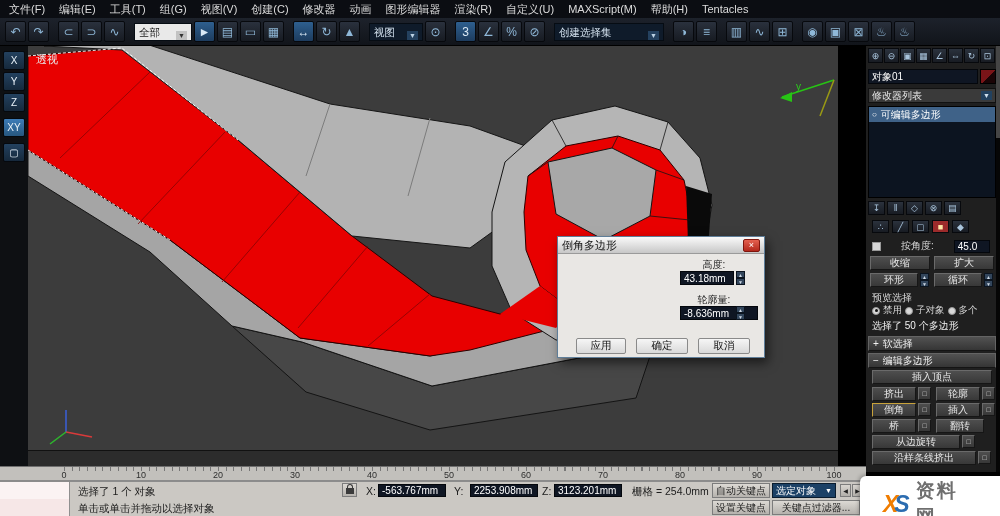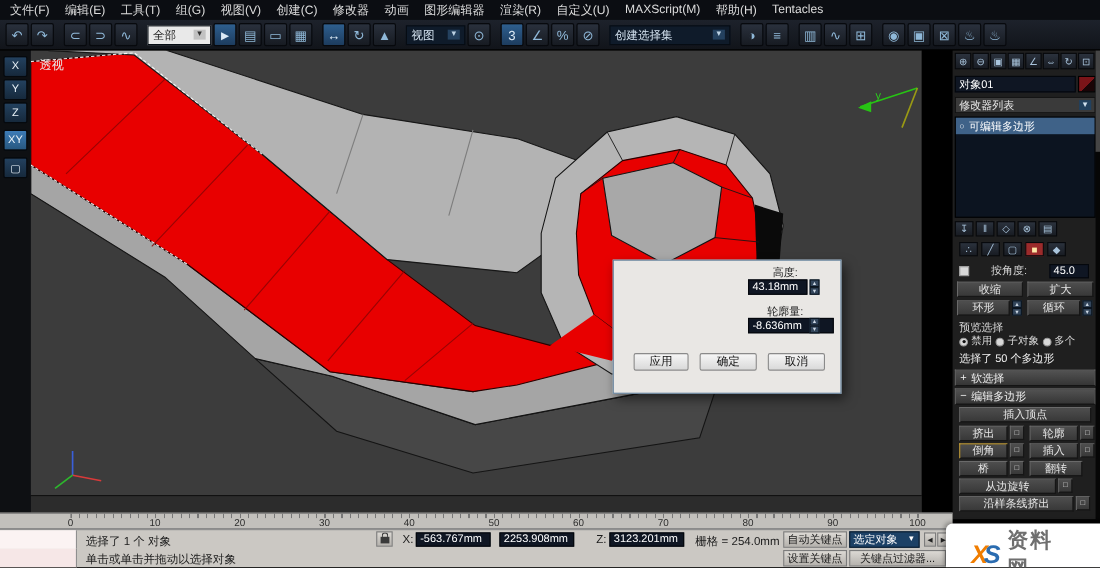--- a/index.html
+++ b/index.html
@@ -11,21 +11,21 @@
 
   
   #menubar{left:0;top:0;width:1000px;height:18px;background:#0b0d12;color:#dcdcdc;font-size:11px;display:flex;align-items:center;padding:0 2px}
   .mi{padding:0 7px;cursor:default;white-space:nowrap}
 
   
   #toolbar{left:0;top:18px;width:1000px;height:28px;background:linear-gradient(#1d222b,#11141a);display:flex;align-items:center;gap:2px;padding:0 5px;border-bottom:1px solid #000}
   .tbi{width:21px;height:21px;flex:0 0 auto;display:flex;align-items:center;justify-content:center;color:#8fb8d8;background:linear-gradient(#2a313d,#171b22);border:1px solid #07090d;border-radius:2px;font-size:12px;line-height:1}
   .tbi.hl{background:linear-gradient(#2e5f8f,#1d3c5e);color:#dbe9f5}
   .tsep{width:5px;flex:0 0 auto}
-  .tb-dd{height:18px;background:#0f1b2a;border:1px solid #060c13;color:#d4e2ef;font-size:10.5px;display:flex;align-items:center;padding:0 4px;gap:6px;flex:0 0 auto}
+  .tb-dd{height:18px;background:#0f1b2a;border:1px solid #060c13;color:#d4e2ef;font-size:10.5px;display:flex;align-items:flex-end;padding:0 4px;gap:6px;flex:0 0 auto}
   .tb-dd .arr{color:#bcd2e4;font-size:7px;background:#24415f;padding:1px 2px;line-height:1}
   .tb-dd.light{background:#e9e9e9;color:#1a1a1a}
   .tb-dd.light .arr{background:#c2c2c2;color:#333}
 
   
   #leftcol{left:0;top:46px;width:28px;height:420px;background:#0e1013}
   .axbtn{position:absolute;left:3px;width:22px;height:19px;display:flex;align-items:center;justify-content:center;background:linear-gradient(#23415f,#16293c);border:1px solid #05090e;color:#e8f1f8;font-size:10px;border-radius:2px}
   .axbtn.on{background:linear-gradient(#3d7cb8,#27577f)}
 
   
@@ -348,21 +348,21 @@
   <div id="statusbar" class="ab">
     <div class="listener" style="top:0;height:17px;background:#fbf3f3"></div>
     <div class="listener" style="top:17px;height:18px;background:#f6e7e7"></div>
     <span class="stext" style="left:78px;top:3px">选择了 1 个 对象</span>
     <span class="lockic" style="left:342px;top:1px">
         <i></i>
       </span>
     <span class="stext" style="left:366px;top:3px">X:</span>
     <span class="dfield ab" style="left:378px;top:2px;width:68px;height:13px">-563.767mm</span>
     <span class="stext" style="left:454px;top:3px">Y:</span>
-    <span class="dfield ab" style="left:454px;top:2px;width:68px;height:13px">2253.908mm</span>
+    <span class="dfield ab" style="left:470px;top:2px;width:68px;height:13px">2253.908mm</span>
     <span class="stext" style="left:542px;top:3px">Z:</span>
     <span class="dfield ab" style="left:554px;top:2px;width:68px;height:13px">3123.201mm</span>
     <span class="stext" style="left:632px;top:3px">栅格 = 254.0mm</span>
     <div class="sbtn" style="left:712px;top:1px;width:58px">自动关键点</div>
     <div class="ab fx" style="left:772px;top:1px;width:64px;height:15px;background:#1c4166;border:1px solid #0a1c2e;color:#fff;font-size:10px;padding:0 3px">
       <span>选定对象</span>
       <span style="margin-left:auto;font-size:7px">▼</span>
     </div>
     <span class="minipb" style="left:840px;top:2px">◀</span>
     <span class="minipb" style="left:852px;top:2px">▶</span>
@@ -373,20 +373,24 @@
 
   <div id="watermark" class="ab">
     <div class="fx">
       <span id="wm-logo"><span>X</span><span class="s">S</span></span>
       <span id="wm-site">资料网</span>
     </div>
     <div id="wm-url">ZL.XS1616.COM</div>
   </div>
 
   <div id="dialog" class="ab">
+    <div id="dlg-title">
+      <span>倒角多边形</span>
+      <span id="dlg-close">×</span>
+    </div>
     <div style="position:relative;height:105px">
       <span class="dlab" style="left:118px;top:4px;width:76px">高度:</span>
       <span class="dfield ab" style="left:122px;top:17px;width:54px;height:14px">43.18mm</span>
       <span class="spin ab" style="left:178px;top:17px">
           <span>▲</span>
           <span>▼</span>
         </span>
       <span class="dlab" style="left:118px;top:39px;width:76px">轮廓量:</span>
       <span class="dfield ab" style="left:122px;top:52px;width:78px;height:14px">-8.636mm</span>
       <span class="spin ab" style="left:178px;top:52px">

